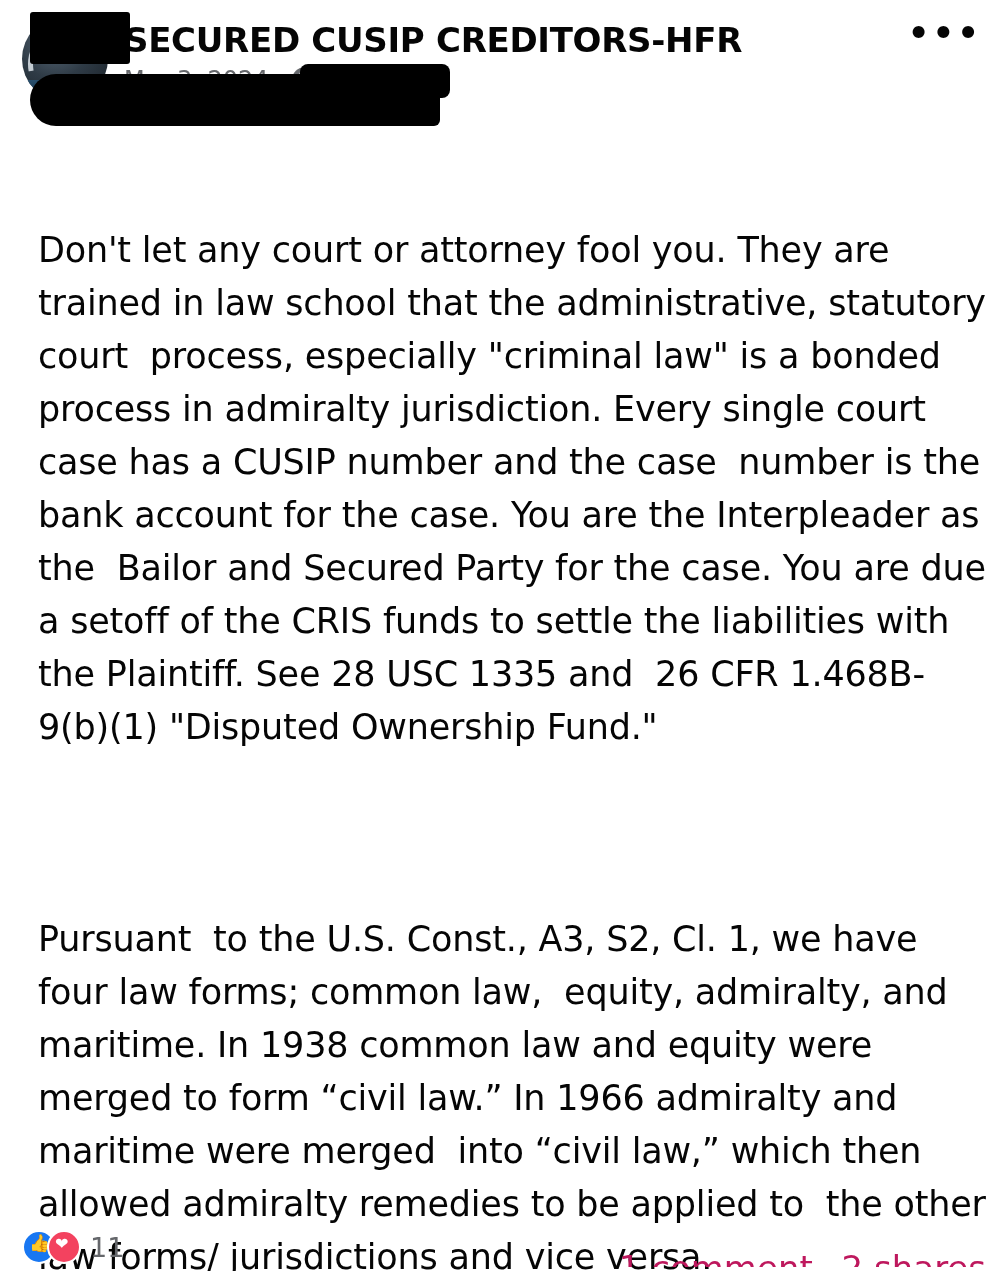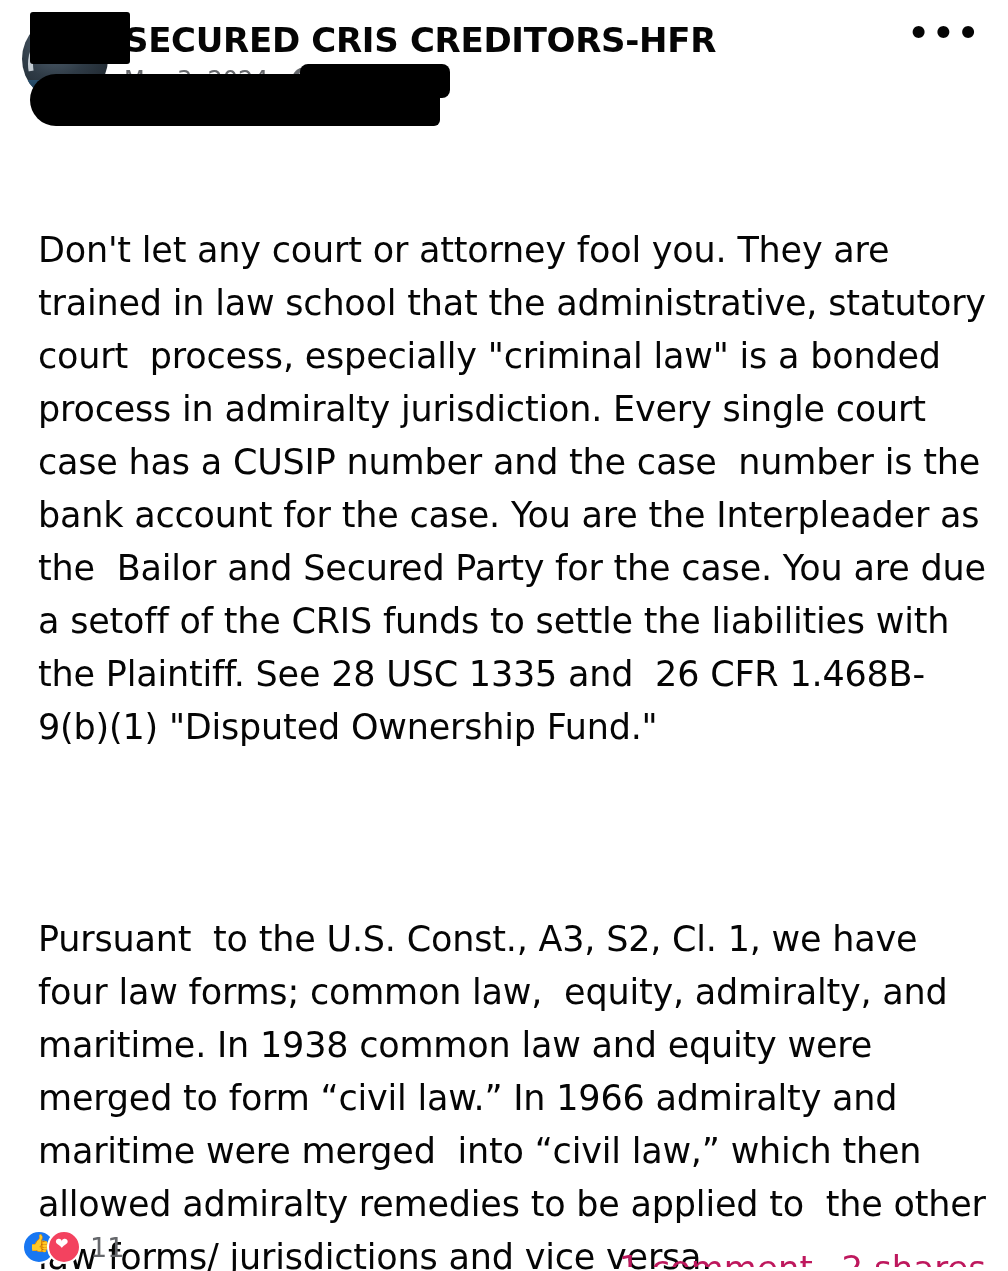--- a/index.html
+++ b/index.html
@@ -275,21 +275,21 @@
 
   <div class="post-header">
 
     <div class="avatar">
       <div class="avatar-base"></div>
       <div class="avatar-swoosh"></div>
       <div class="avatar-glyph">SPC</div>
     </div>
 
     <div class="header-text">
-      <div class="page-title">SECURED CRIS CREDITORS-HFR</div>
+      <div class="page-title">SECURED CUSIP CREDITORS-HFR</div>
       <div class="meta-row">
         <span>Mar 3, 2024</span>
         <span class="meta-sep">·</span>
         <span class="globe-icon">
           <span class="globe-ring"></span>
         </span>
       </div>
     </div>
 
     <div class="menu-button">•••</div>

